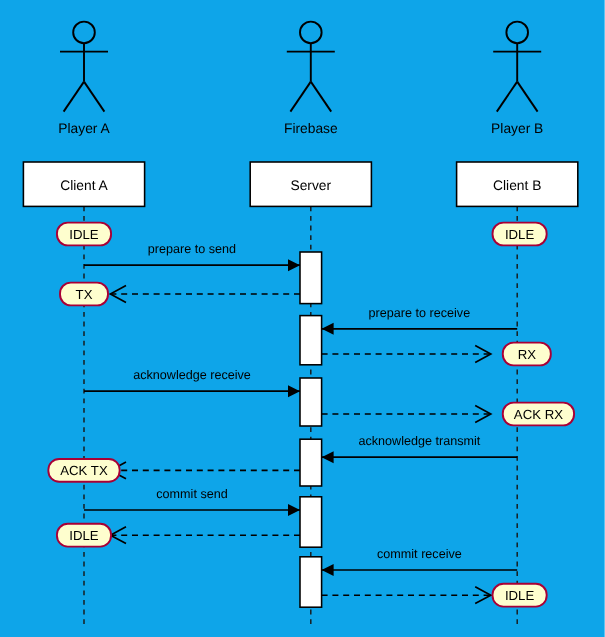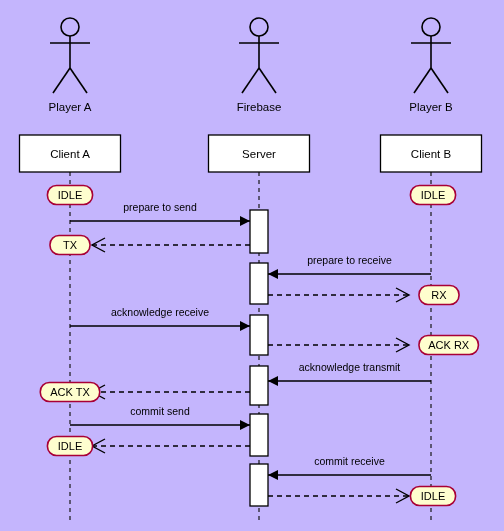--- a/index.html
+++ b/index.html
@@ -8,21 +8,21 @@
     padding: 0;
     background: #ffffff;
   }
   body {
     font-family: "Liberation Sans", sans-serif;
   }
   #diagram-root {
     position: relative;
     width: 504px;
     height: 531px;
-    background: #c4b5fd;
+    background: #0ea5e9;
     overflow: hidden;
   }
   #diagram-svg {
     position: absolute;
     left: 0;
     top: 0;
     display: block;
   }
   .actor-label, .participant-label, .msg-label, .state-label {
     font-family: "Liberation Sans", sans-serif;

